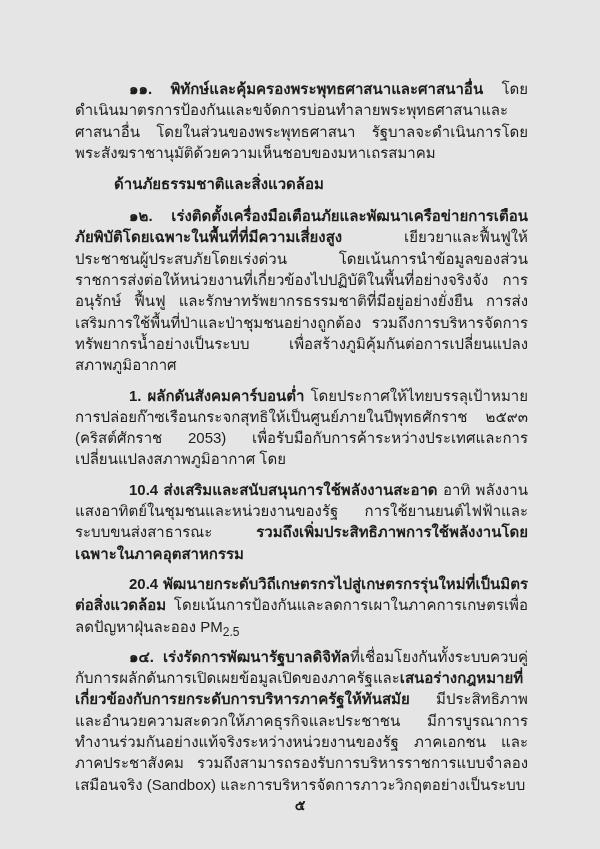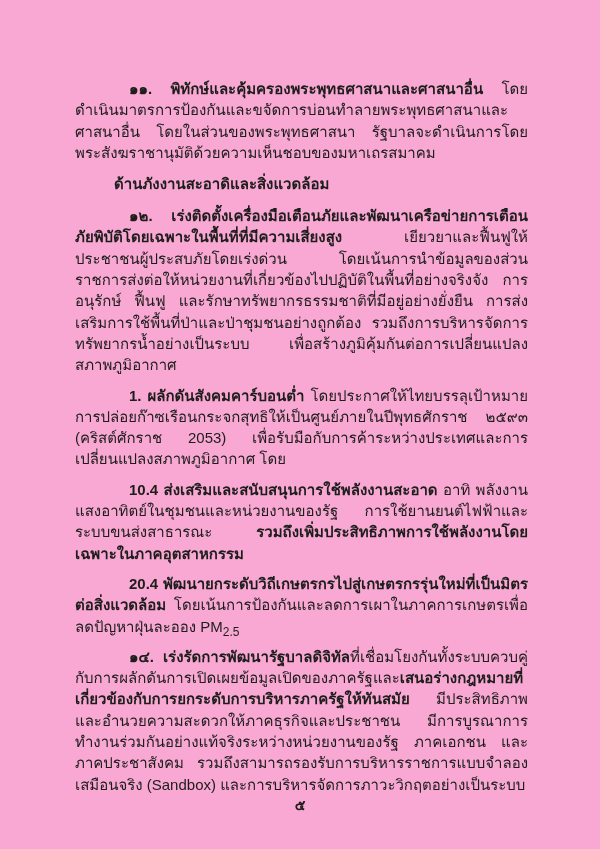--- a/index.html
+++ b/index.html
@@ -4,21 +4,21 @@
 <style>
   html, body { margin: 0; padding: 0; }
   body {
     width: 600px; height: 849px;
     background: #ffffff;
     color: #1d1d1b;
     font-family: "Liberation Sans", "DejaVu Sans", sans-serif;
     position: relative;
     overflow: hidden;
   }
-  .page { position: absolute; inset: 0; background: #f9a8d4; text-decoration: underline; }
+  .page { position: absolute; inset: 0; background: #e5e5e5; text-decoration: underline; }
   .content {
     position: absolute;
     left: 75px; right: 72px; top: 78px;
   }
   .para {
     font-size: 15px;
     line-height: 1.42;
     text-align: justify;
     text-indent: 54px;
     margin: 0 0 9px 0;
@@ -42,21 +42,21 @@
   }
 </style>
 </head>
 <body>
 
 <div class="page">
   <div class="content">
 
     <p class="para"><span class="b">๑๑. พิทักษ์และคุ้มครองพระพุทธศาสนาและศาสนาอื่น</span><span> โดยดำเนินมาตรการป้องกันและขจัดการบ่อนทำลายพระพุทธศาสนาและศาสนาอื่น โดยในส่วนของพระพุทธศาสนา รัฐบาลจะดำเนินการโดยพระสังฆราชานุมัติด้วยความเห็นชอบของมหาเถรสมาคม</span></p>
 
-    <p class="heading">ด้านภังงานสะอาดิและสิ่งแวดล้อม</p>
+    <p class="heading">ด้านภัยธรรมชาติและสิ่งแวดล้อม</p>
 
     <p class="para"><span class="b">๑๒. เร่งติดตั้งเครื่องมือเตือนภัยและพัฒนาเครือข่ายการเตือนภัยพิบัติโดยเฉพาะในพื้นที่ที่มีความเสี่ยงสูง</span><span> เยียวยาและฟื้นฟูให้ประชาชนผู้ประสบภัยโดยเร่งด่วน โดยเน้นการนำข้อมูลของส่วนราชการส่งต่อให้หน่วยงานที่เกี่ยวข้องไปปฏิบัติในพื้นที่อย่างจริงจัง การอนุรักษ์ ฟื้นฟู และรักษาทรัพยากรธรรมชาติที่มีอยู่อย่างยั่งยืน การส่งเสริมการใช้พื้นที่ป่าและป่าชุมชนอย่างถูกต้อง รวมถึงการบริหารจัดการทรัพยากรน้ำอย่างเป็นระบบ เพื่อสร้างภูมิคุ้มกันต่อการเปลี่ยนแปลงสภาพภูมิอากาศ</span></p>
 
     <p class="para"><span class="b">1. ผลักดันสังคมคาร์บอนต่ำ</span><span> โดยประกาศให้ไทยบรรลุเป้าหมายการปล่อยก๊าซเรือนกระจกสุทธิให้เป็นศูนย์ภายในปีพุทธศักราช ๒๕๙๓ (คริสต์ศักราช 2053) เพื่อรับมือกับการค้าระหว่างประเทศและการเปลี่ยนแปลงสภาพภูมิอากาศ โดย</span></p>
 
     <p class="para"><span class="b">10.4 ส่งเสริมและสนับสนุนการใช้พลังงานสะอาด</span><span> อาทิ พลังงานแสงอาทิตย์ในชุมชนและหน่วยงานของรัฐ การใช้ยานยนต์ไฟฟ้าและระบบขนส่งสาธารณะ </span><span class="b">รวมถึงเพิ่มประสิทธิภาพการใช้พลังงานโดยเฉพาะในภาคอุตสาหกรรม</span></p>
 
     <p class="para"><span class="b">20.4 พัฒนายกระดับวิถีเกษตรกรไปสู่เกษตรกรรุ่นใหม่ที่เป็นมิตรต่อสิ่งแวดล้อม</span><span> โดยเน้นการป้องกันและลดการเผาในภาคการเกษตรเพื่อลดปัญหาฝุ่นละออง </span><span>PM</span><sub class="pm">2.5</sub></p>
 
 

